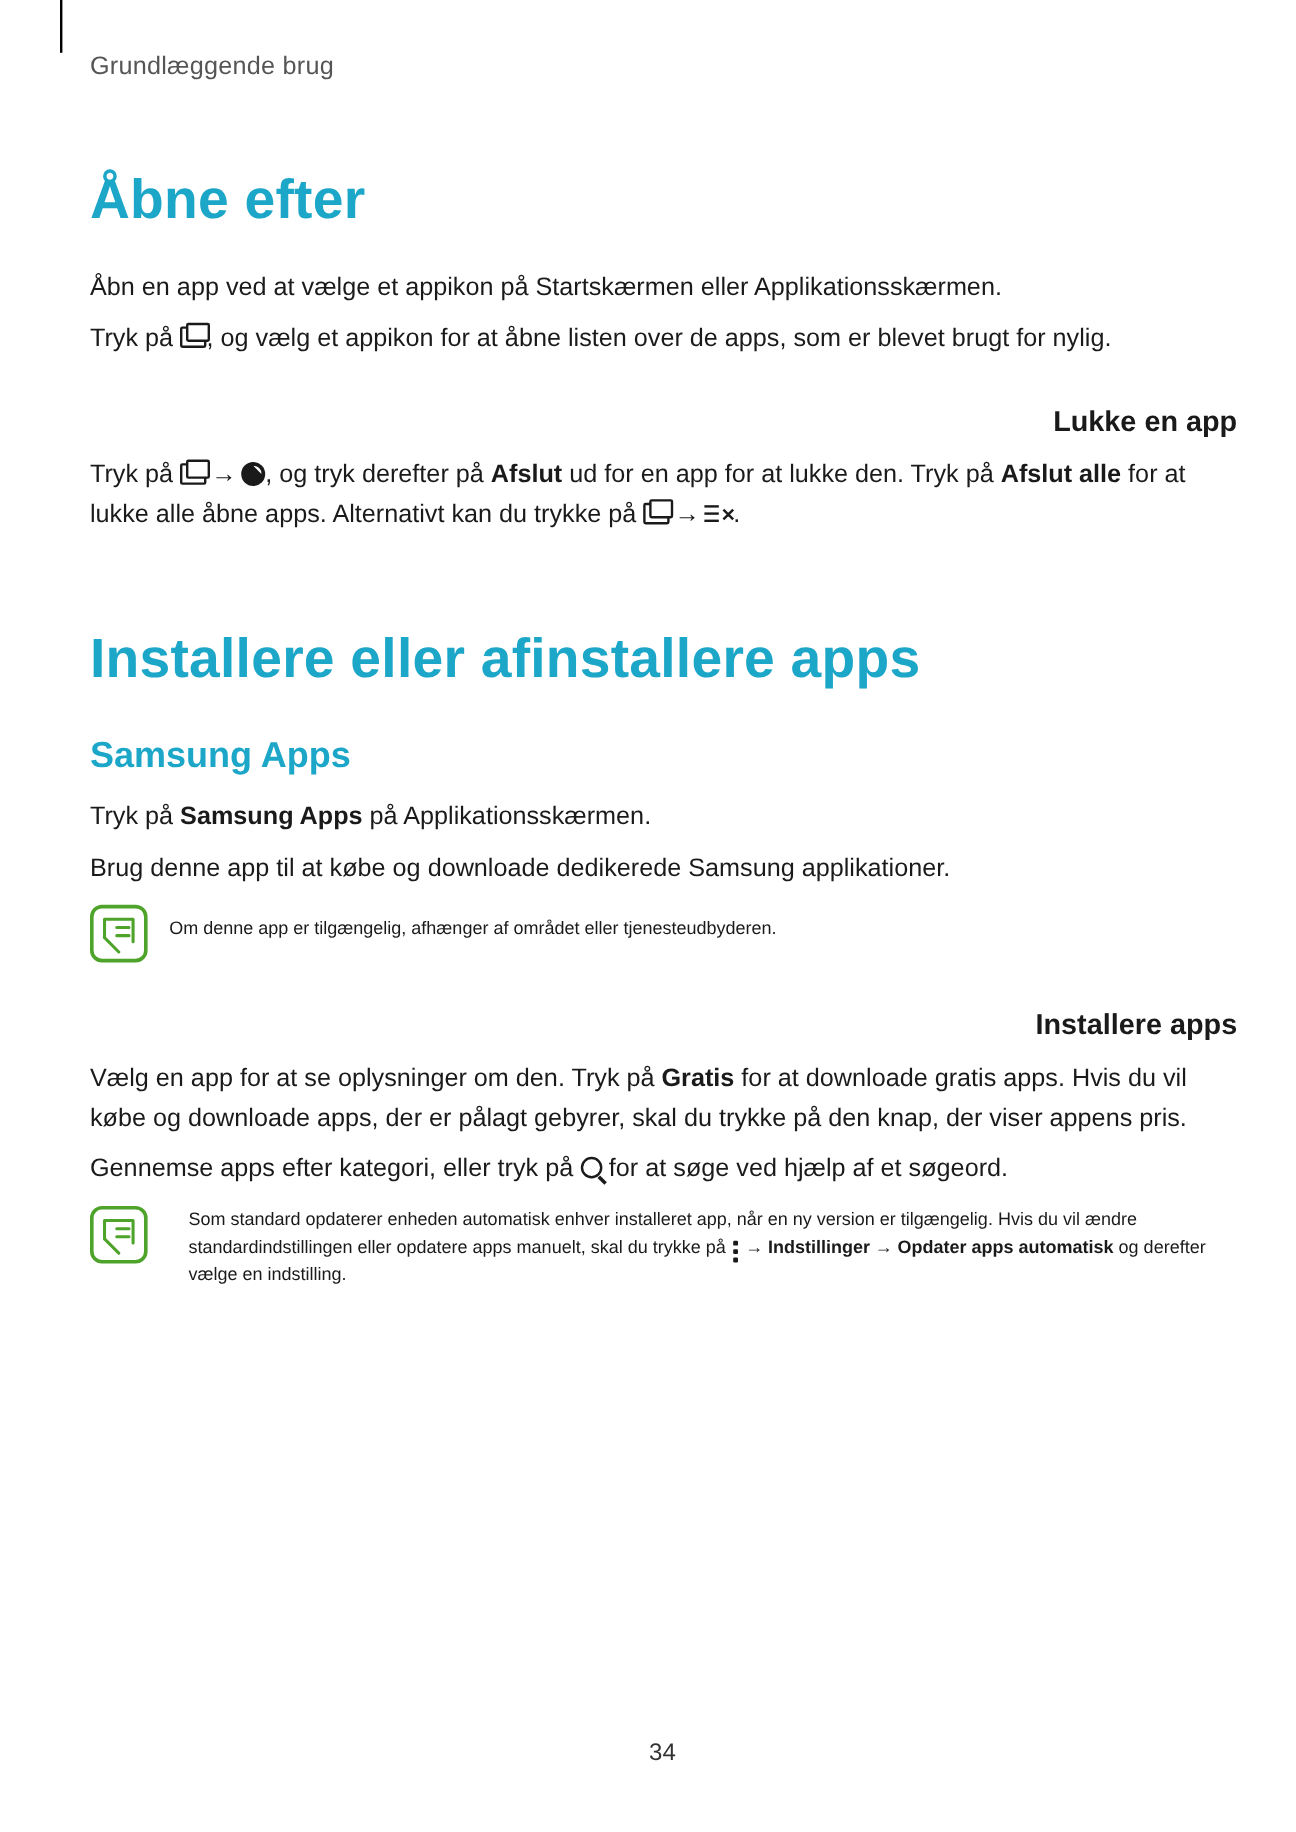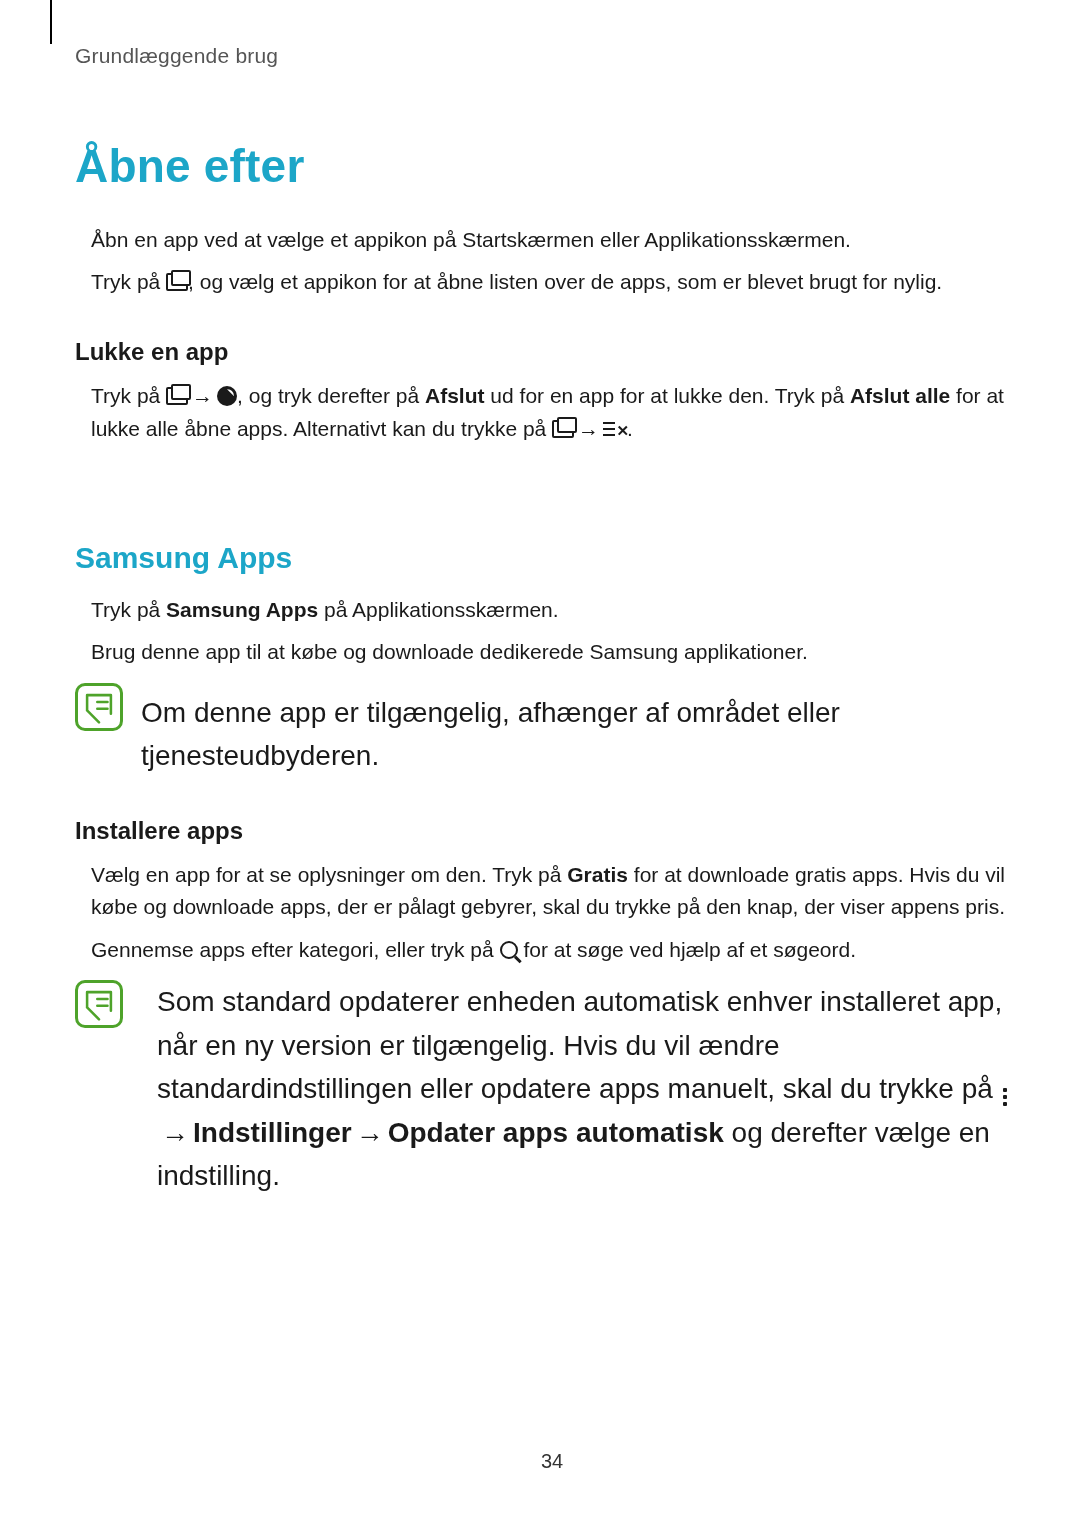--- a/index.html
+++ b/index.html
@@ -34,26 +34,27 @@
   h1.sec-title {
     color: #1ca6c8;
     font-size: 46px;
     font-weight: 700;
     margin: 0 0 22px 0;
     letter-spacing: 0.2px;
   }
   .body {
     font-size: 21px;
   }
-  .para { margin: 0 0 10px 16px; }
+  .para { margin: 0 0 10px 0; }
   h3.sub-bold {
     font-size: 24px;
     font-weight: 700;
     color: #1a1a1a;
     margin: 34px 0 10px 0;
+    text-align: right;
   }
   h2.subsection {
     color: #1ca6c8;
     font-size: 30px;
     font-weight: 700;
     margin: 22px 0 12px 0;
   }
   .gap-lg { height: 58px; }
   .bold { font-weight: 700; }
   .icon-recent, .icon-recent2 {
@@ -160,21 +161,21 @@
     box-sizing: border-box;
   }
   .note-icon::before {
     content: "";
     position: absolute;
     inset: 4px 4px 4px 4px;
   }
   .note-icon svg { position: absolute; inset: 4px; }
   .note-text {
     flex: 1;
-    font-size: 28px;
+    font-size: 15px;
     padding-top: 8px;
   }
   .note-text.tight { padding-top: 0; margin-left: 16px; }
   .page-num {
     position: absolute;
     bottom: 50px;
     left: 0; right: 0;
     text-align: center;
     font-size: 20px;
     color: #333;
@@ -198,20 +199,21 @@
     </p>
 
     <h3 class="sub-bold">Lukke en app</h3>
     <p class="para">
       <span>Tryk på </span><span class="icon-recent2"></span><span class="arrow">→</span><span class="icon-pie"></span><span>, og tryk derefter på </span><span class="bold">Afslut</span><span> ud for en app for at lukke den. Tryk på </span><span class="bold">Afslut alle</span><span> for at lukke alle åbne apps. Alternativt kan du trykke på </span><span class="icon-recent2"></span><span class="arrow">→</span><span class="icon-closeall"></span><span>.</span>
     </p>
   </div>
 
   <div class="gap-lg"></div>
 
+  <h1 class="sec-title">Installere eller afinstallere apps</h1>
 
   <h2 class="subsection">Samsung Apps</h2>
 
   <div class="body">
     <p class="para">
       <span>Tryk på </span><span class="bold">Samsung Apps</span><span> på Applikationsskærmen.</span>
     </p>
     <p class="para">Brug denne app til at købe og downloade dedikerede Samsung applikationer.</p>
 
     <div class="note-row">

